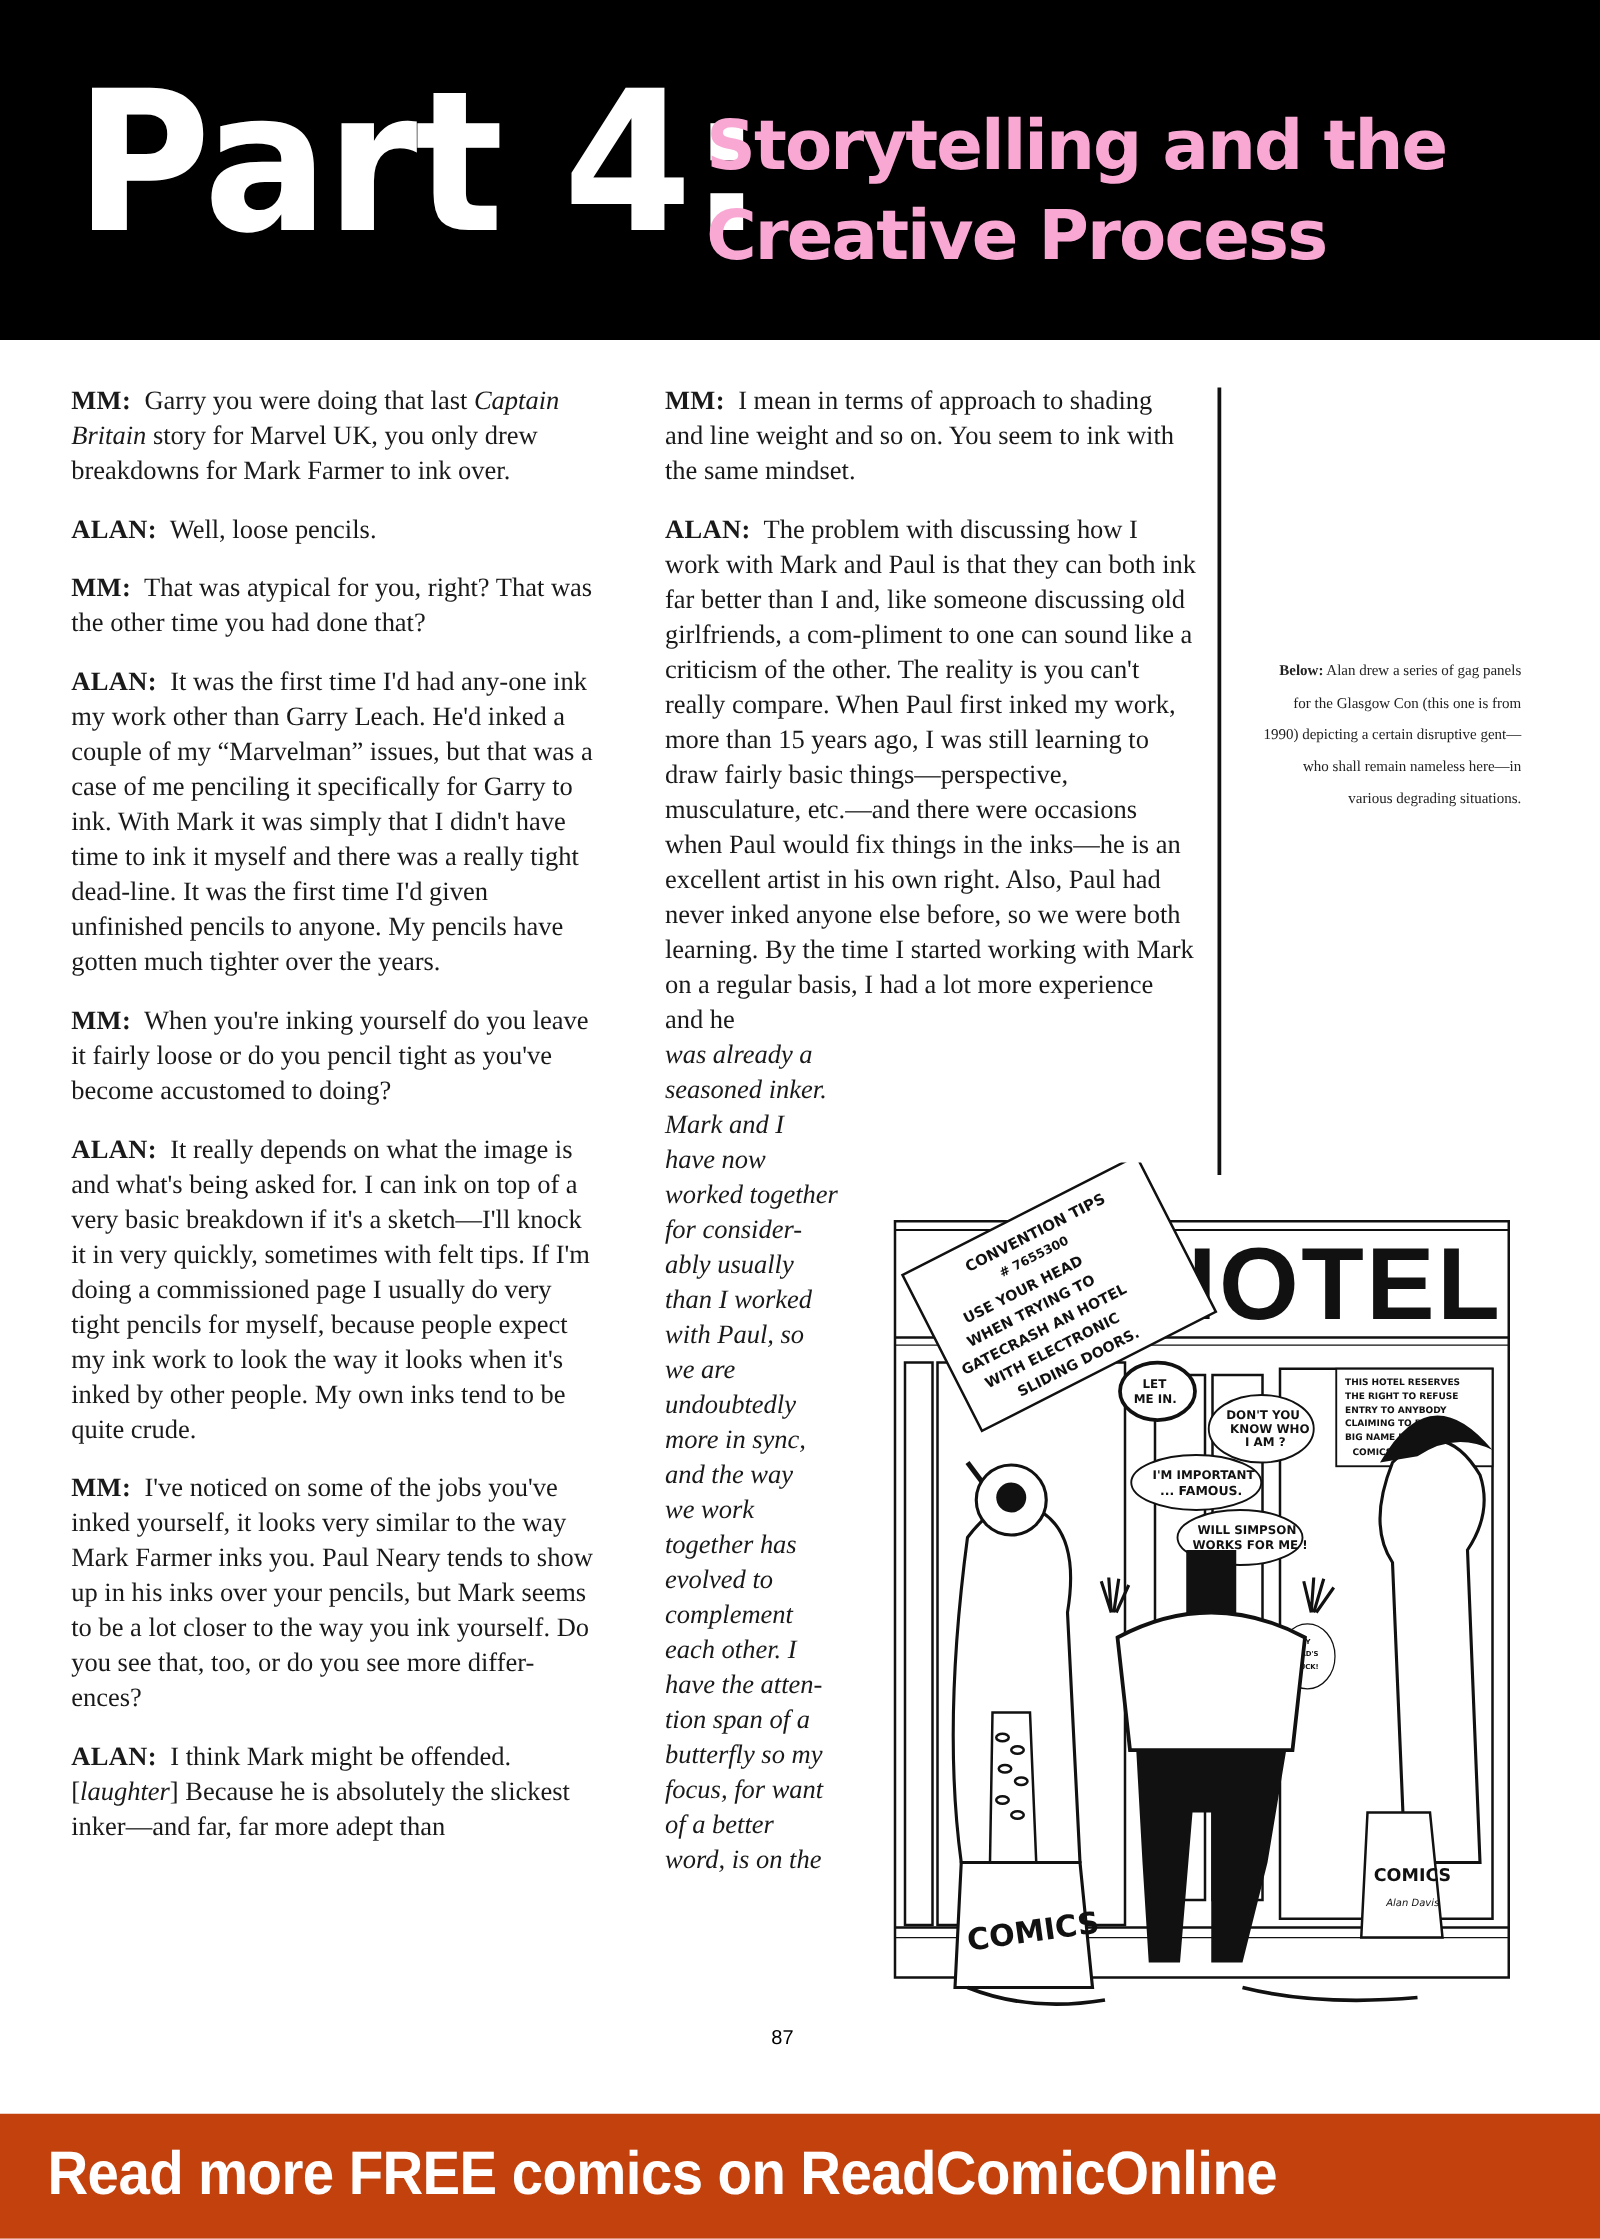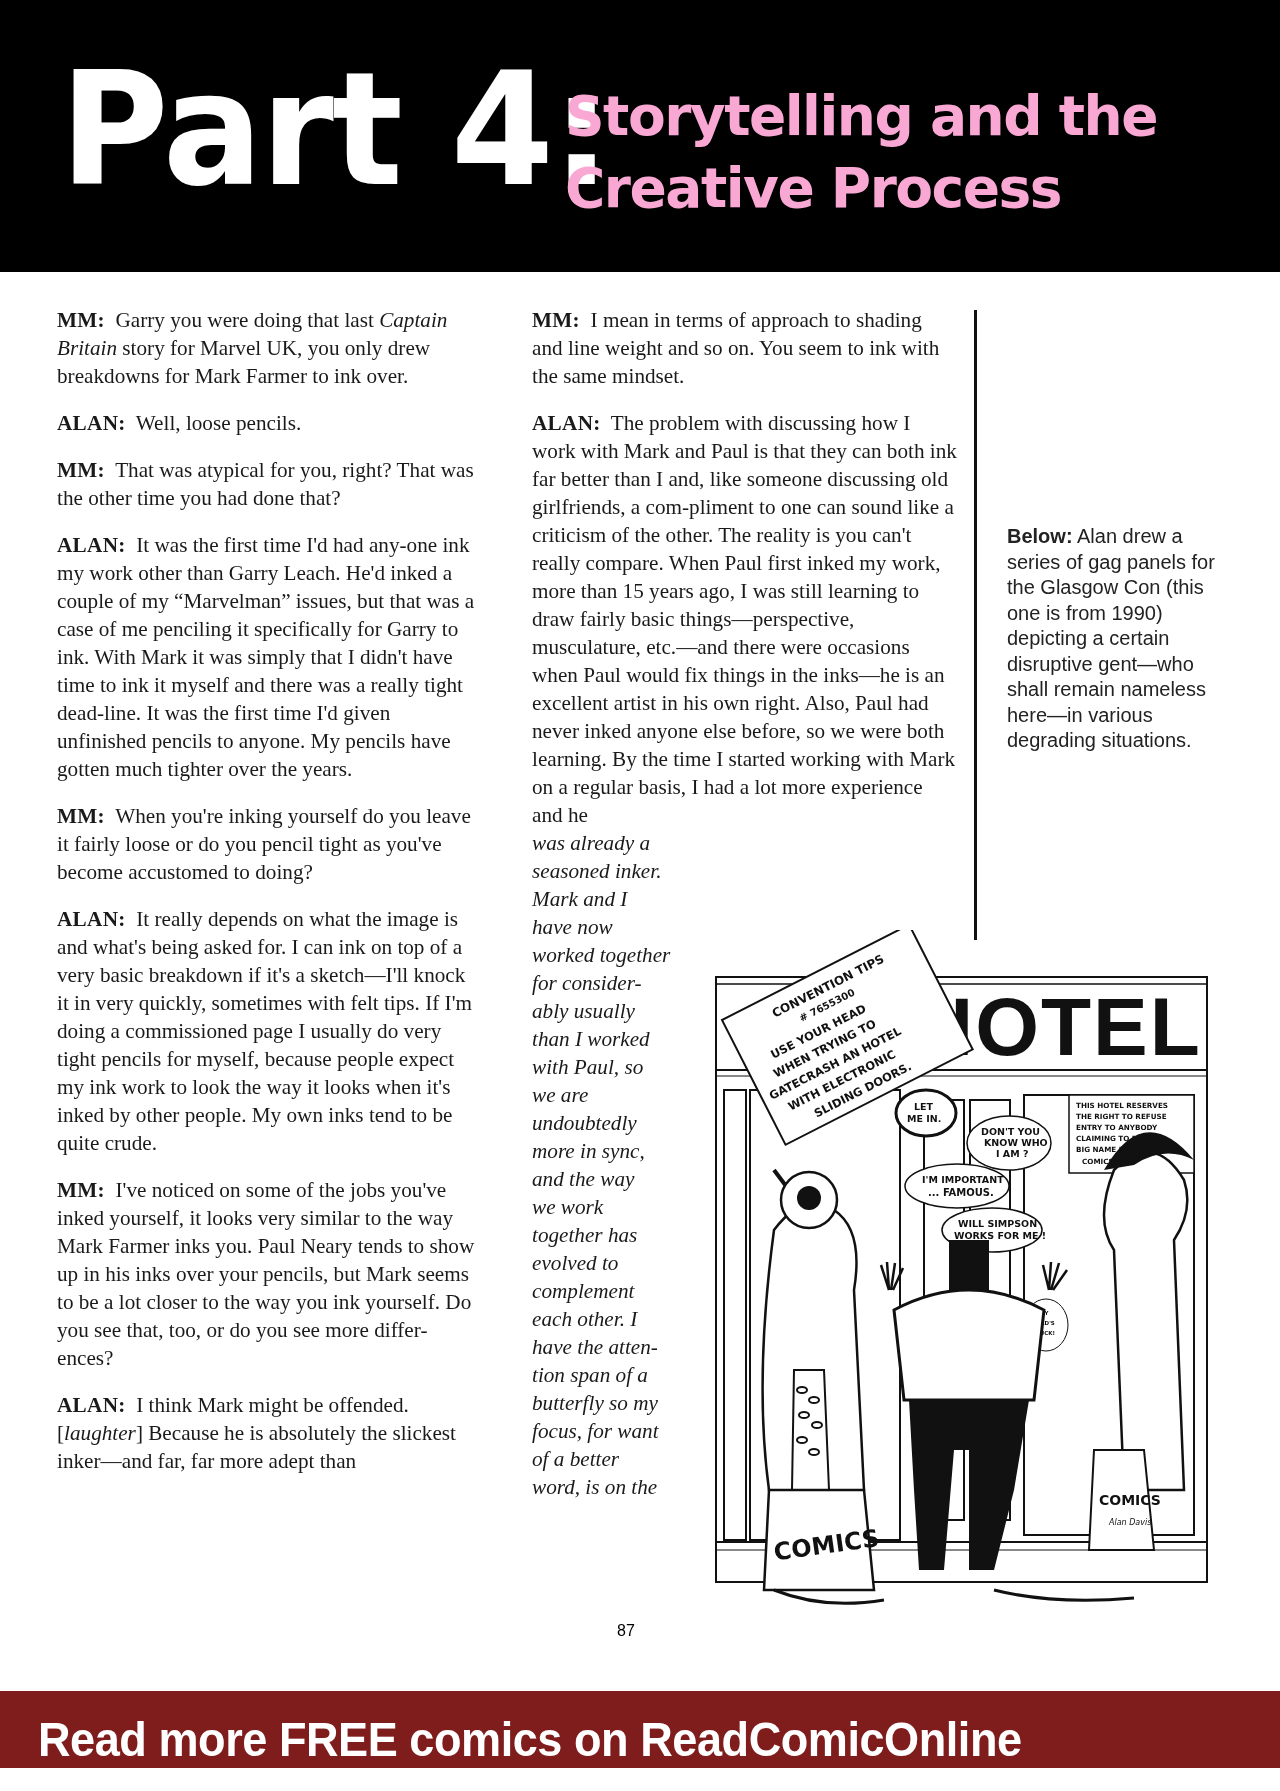--- a/index.html
+++ b/index.html
@@ -7,25 +7,25 @@
   .header { position:absolute; left:0; top:0; width:1280px; height:272px; background:#000; }
   .part-title { position:absolute; left:60px; top:52px; font-family:"DejaVu Sans", sans-serif; font-weight:bold; font-size:156px; color:#fff; letter-spacing:-2px; line-height:1; transform:scaleX(0.95); transform-origin:left top; }
   .subtitle { position:absolute; left:565px; top:80px; font-family:"DejaVu Sans", sans-serif; font-weight:bold; font-size:55px; color:#f9a8d4; line-height:72px; letter-spacing:-1.5px; }
   .col { position:absolute; font-size:21.2px; line-height:28px; }
   .col p { margin:0 0 19px 0; }
   .col-left { left:57px; top:306px; width:425px; }
   .col-mid { left:532px; top:306px; width:425px; }
   .spk-label { font-weight:bold; letter-spacing:0.3px;text-align:center; }
   .narrow { width:155px;font-style:italic; }
   .rule { position:absolute; left:974px; top:310px; width:3px; height:630px; background:#111; }
-  .caption { position:absolute; left:1007px; top:524px; width:210px; font-family:Liberation Sans, sans-serif; font-size:20px; line-height:25.5px; color:#222; }
+  .caption { position:absolute; left:1007px; top:524px; width:210px; font-family:Liberation Serif, serif; font-size:12px; line-height:25.5px; color:#222;text-align:right; }
   .caption b { font-weight:bold; }
   .comic { position:absolute; left:714px; top:930px; width:500px; height:690px; }
   .page-num { position:absolute; left:614px; top:1622px; width:24px; text-align:center; font-family:Liberation Sans, sans-serif; font-size:16px; color:#000000; }
-  .banner { position:absolute; left:0; top:1691px; width:1280px; height:77px; background:#7f1d1d;text-decoration:underline; }
+  .banner { position:absolute; left:0; top:1691px; width:1280px; height:100px; background:#c2410c;text-decoration:underline; }
   .banner-text { position:absolute; left:38px; top:20px; font-family:"Liberation Sans", sans-serif; font-weight:bold; font-size:49px; color:#fff; letter-spacing:-0.5px; white-space:nowrap; transform:scaleX(0.92); transform-origin:left top; }
   .comic text { font-family:"DejaVu Sans", sans-serif; font-weight:bold; fill:#111; }
 </style>
 </head>
 <body>
 
 <div class="header">
   <div class="part-title">Part 4:</div>
   <div class="subtitle">
     <div>Storytelling and the</div>

